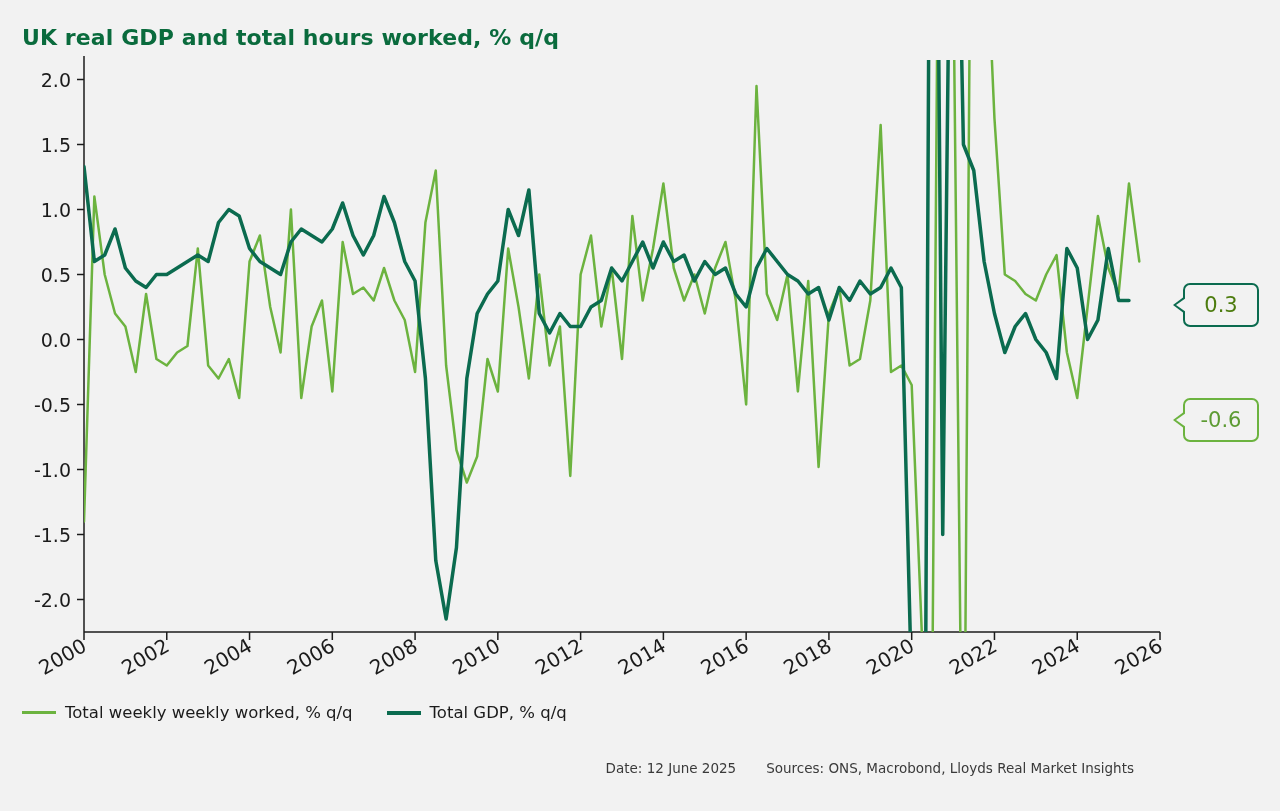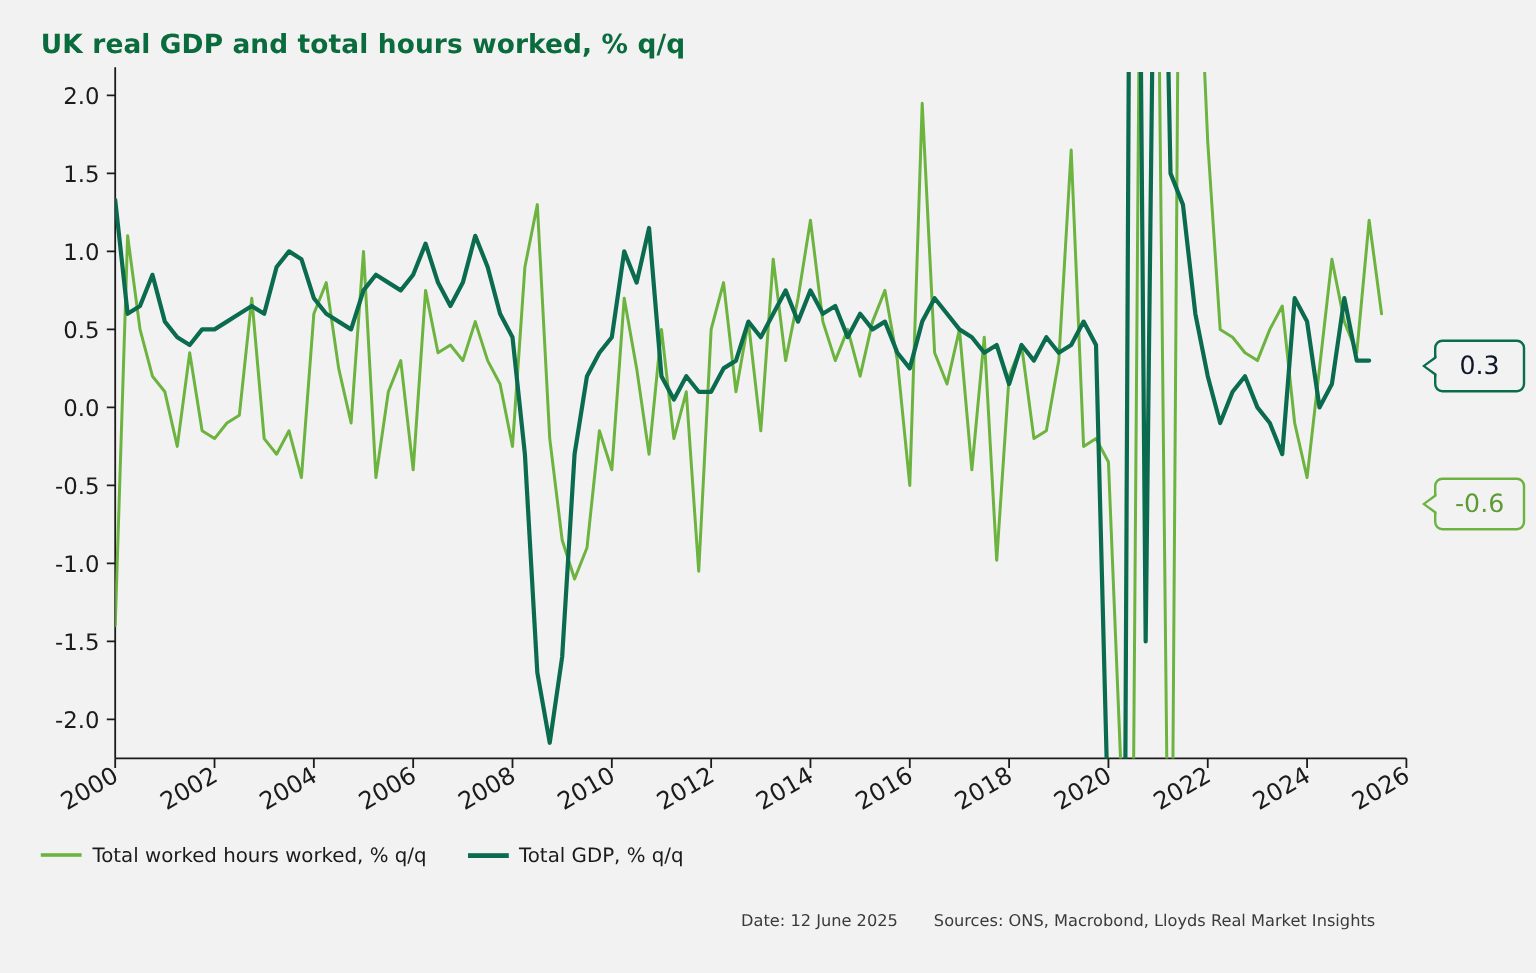--- a/index.html
+++ b/index.html
@@ -10,21 +10,21 @@
   body {
     width: 1280px;
     height: 811px;
     font-family: "DejaVu Sans", "Liberation Sans", sans-serif;
     color: #1b1b1b;
     overflow: hidden;
     position: relative;
   }
   #chart-root {
     position: absolute;
-    left: 12px; top: 0;
+    left: 0; top: 0;
     width: 1156px;
     height: 811px;
     background: #f2f2f2;
   }
   .chart-title {
     position: absolute;
     left: 22px;
     top: 25px;
     font-size: 22px;
     font-weight: bold;
@@ -108,21 +108,21 @@
     border-top: 7px solid transparent;
     border-bottom: 7px solid transparent;
     border-right: 10px solid #f2f2f2;
   }
   #callout-gdp {
     left: 1183px;
     top: 283px;
     width: 76px;
     height: 44px;
     border-color: #0b6b4f;
-    color: #0f172a;
+    color: #4d7c0f;
     text-align: right;
   }
   #callout-gdp .tail { border-right-color: #0b6b4f; }
   #callout-hours {
     left: 1183px;
     top: 398px;
     width: 76px;
     height: 44px;
     border-color: #6cb33f;
     color: #5d9b33;
@@ -207,21 +207,21 @@
       </g>
     <g clip-path="url(#plotclip)">
       <path id="series-hours" fill="none" stroke="#6cb33f" stroke-width="2.5" stroke-linejoin="round" stroke-linecap="round" d="M84.00,521.50 L94.35,196.50 L104.69,274.50 L115.04,313.50 L125.38,326.50 L135.73,372.00 L146.08,294.00 L156.42,359.00 L166.77,365.50 L177.12,352.50 L187.46,346.00 L197.81,248.50 L208.15,365.50 L218.50,378.50 L228.85,359.00 L239.19,398.00 L249.54,261.50 L259.88,235.50 L270.23,307.00 L280.58,352.50 L290.92,209.50 L301.27,398.00 L311.62,326.50 L321.96,300.50 L332.31,391.50 L342.65,242.00 L353.00,294.00 L363.35,287.50 L373.69,300.50 L384.04,268.00 L394.38,300.50 L404.73,320.00 L415.08,372.00 L425.42,222.50 L435.77,170.50 L446.12,365.50 L456.46,450.00 L466.81,482.50 L477.15,456.50 L487.50,359.00 L497.85,391.50 L508.19,248.50 L518.54,307.00 L528.88,378.50 L539.23,274.50 L549.58,365.50 L559.92,326.50 L570.27,476.00 L580.62,274.50 L590.96,235.50 L601.31,326.50 L611.65,268.00 L622.00,359.00 L632.35,216.00 L642.69,300.50 L653.04,248.50 L663.38,183.50 L673.73,268.00 L684.08,300.50 L694.42,274.50 L704.77,313.50 L715.12,268.00 L725.46,242.00 L735.81,300.50 L746.15,404.50 L756.50,86.00 L766.85,294.00 L777.19,320.00 L787.54,274.50 L797.88,391.50 L808.23,281.00 L818.58,466.90 L828.92,313.50 L839.27,287.50 L849.62,365.50 L859.96,359.00 L870.31,300.50 L880.65,125.00 L891.00,372.00 L901.35,365.50 L911.69,385.00 L922.04,638.50 L932.38,677.50 L942.73,-700.50 L953.08,-50.50 L963.42,924.50 L973.77,-570.50 L984.12,-115.50 L994.46,118.50 L1004.81,274.50 L1015.15,281.00 L1025.50,294.00 L1035.85,300.50 L1046.19,274.50 L1056.54,255.00 L1066.88,352.50 L1077.23,398.00 L1087.58,307.00 L1097.92,216.00 L1108.27,268.00 L1118.62,294.00 L1128.96,183.50 L1139.31,261.50"></path>
       <path id="series-gdp" fill="none" stroke="#0b6b4f" stroke-width="3.5" stroke-linejoin="round" stroke-linecap="round" d="M84.00,166.60 L94.35,261.50 L104.69,255.00 L115.04,229.00 L125.38,268.00 L135.73,281.00 L146.08,287.50 L156.42,274.50 L166.77,274.50 L177.12,268.00 L187.46,261.50 L197.81,255.00 L208.15,261.50 L218.50,222.50 L228.85,209.50 L239.19,216.00 L249.54,248.50 L259.88,261.50 L270.23,268.00 L280.58,274.50 L290.92,242.00 L301.27,229.00 L311.62,235.50 L321.96,242.00 L332.31,229.00 L342.65,203.00 L353.00,235.50 L363.35,255.00 L373.69,235.50 L384.04,196.50 L394.38,222.50 L404.73,261.50 L415.08,281.00 L425.42,378.50 L435.77,560.50 L446.12,619.00 L456.46,547.50 L466.81,378.50 L477.15,313.50 L487.50,294.00 L497.85,281.00 L508.19,209.50 L518.54,235.50 L528.88,190.00 L539.23,313.50 L549.58,333.00 L559.92,313.50 L570.27,326.50 L580.62,326.50 L590.96,307.00 L601.31,300.50 L611.65,268.00 L622.00,281.00 L632.35,261.50 L642.69,242.00 L653.04,268.00 L663.38,242.00 L673.73,261.50 L684.08,255.00 L694.42,281.00 L704.77,261.50 L715.12,274.50 L725.46,268.00 L735.81,294.00 L746.15,307.00 L756.50,268.00 L766.85,248.50 L777.19,261.50 L787.54,274.50 L797.88,281.00 L808.23,294.00 L818.58,287.50 L828.92,320.00 L839.27,287.50 L849.62,300.50 L859.96,281.00 L870.31,294.00 L880.65,287.50 L891.00,268.00 L901.35,287.50 L911.69,690.50 L922.04,1412.00 L932.38,-720.00 L942.73,534.50 L953.08,-375.50 L963.42,144.50 L973.77,170.50 L984.12,261.50 L994.46,313.50 L1004.81,352.50 L1015.15,326.50 L1025.50,313.50 L1035.85,339.50 L1046.19,352.50 L1056.54,378.50 L1066.88,248.50 L1077.23,268.00 L1087.58,339.50 L1097.92,320.00 L1108.27,248.50 L1118.62,300.50 L1128.96,300.50 L1139.31,NaN"></path>
     </g>
   </svg>
 
   <div class="legend">
     <div class="legend-entry">
       <span class="legend-swatch hours"></span>
-      <span>Total worked hours worked, % q/q</span>
+      <span>Total weekly weekly worked, % q/q</span>
     </div>
     <div class="legend-entry">
       <span class="legend-swatch gdp"></span>
       <span>Total GDP, % q/q</span>
     </div>
   </div>
 
   <div class="callout" id="callout-gdp">
     <span class="tail"></span>
     <span class="tail-inner"></span>

